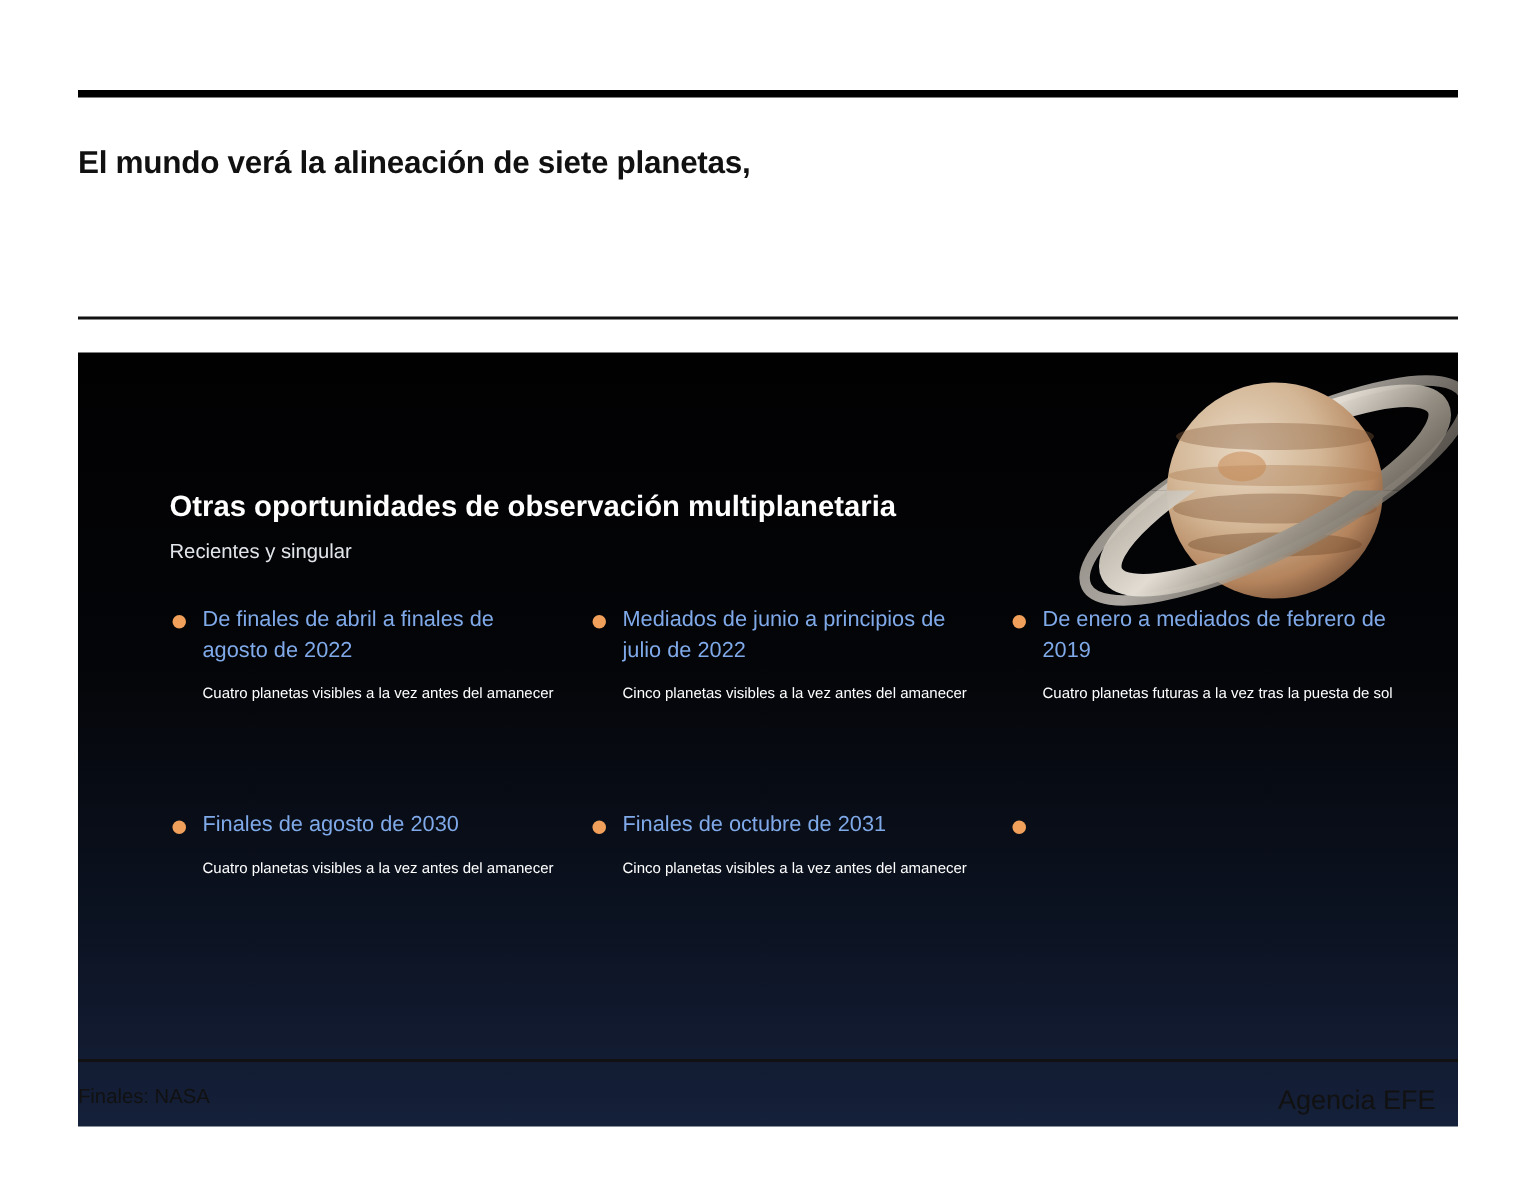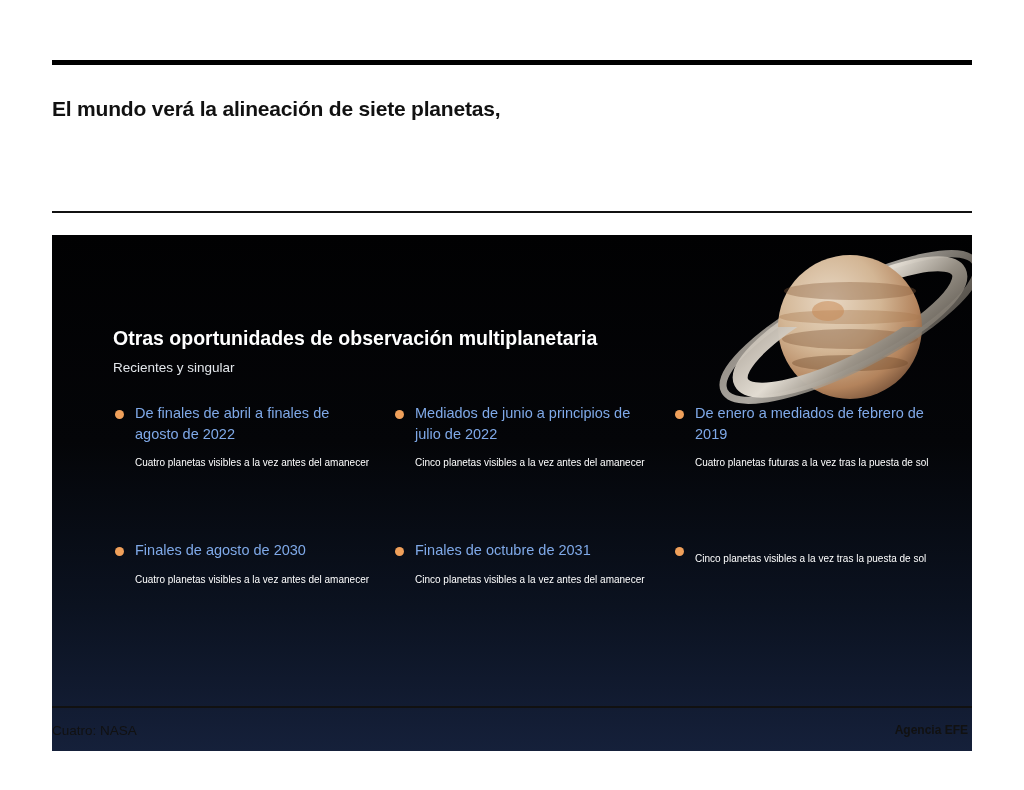--- a/index.html
+++ b/index.html
@@ -135,24 +135,24 @@
   }
   .source {
     position: absolute;
     left: 52px;
     top: 723px;
     font-size: 13.5px;
     color: #111111;
   }
   .agency {
     position: absolute;
-    right: 56px;
+    right: 67px;
     top: 723px;
-    font-size: 12px;
-    font-weight: bold;
+    font-size: 18px;
+    font-weight: normal;
     color: #111111;
   }
 </style>
 </head>
 <body>
 
 <div class="page">
 
   <div class="top-rule"></div>
 
@@ -242,23 +242,22 @@
       </div>
 
       <div class="item">
         <span class="bullet"></span>
         <div class="item-date">Finales de octubre de 2031</div>
         <div class="item-desc">Cinco planetas visibles a la vez antes del amanecer</div>
       </div>
 
       <div class="item">
         <span class="bullet"></span>
-        <div class="item-desc">Cinco planetas visibles a la vez tras la puesta de sol</div>
       </div>
 
     </div>
   </div>
 
   <div class="foot-rule"></div>
-  <div class="source">Cuatro: NASA</div>
+  <div class="source">Finales: NASA</div>
   <div class="agency">Agencia EFE</div>
 
 </div>
 
 </body></html>

